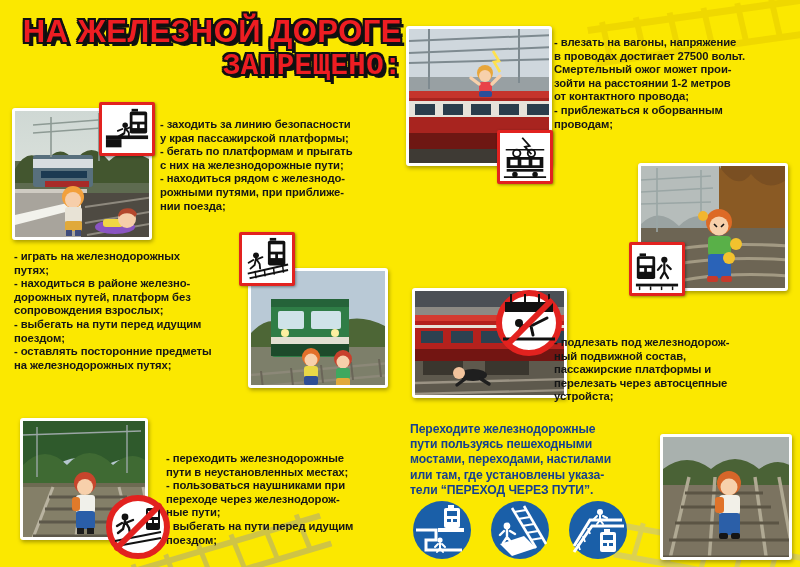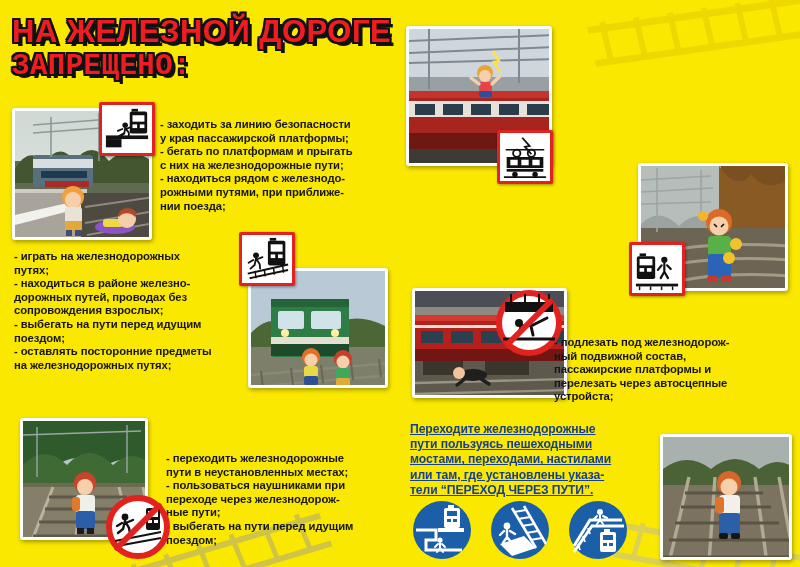--- a/index.html
+++ b/index.html
@@ -20,21 +20,21 @@
   .rail-tr { top: -18px; right: -20px; width: 230px; height: 92px;
              transform: rotate(-13deg); opacity: .55; }
   .rail-bl { bottom: -28px; left: 118px; width: 210px; height: 80px;
              transform: rotate(-22deg); opacity: .45; }
   .rail-br { bottom: -26px; right: -18px; width: 200px; height: 80px;
              transform: rotate(16deg); opacity: .45; }
 
   
   .title-wrap {
     position: absolute; left: 12px; top: 14px; width: 390px;
-    text-align: left;
+    text-align: right;
   }
   .title-line {
     font-weight: bold;
     font-size: 31px;
     line-height: 35px;
     letter-spacing: .5px;
     color: #ee1d22;
     text-shadow:
        2px 0 0 #111, -2px 0 0 #111, 0 2px 0 #111, 0 -2px 0 #111,
        2px 2px 0 #111, -2px 2px 0 #111, 2px -2px 0 #111, -2px -2px 0 #111,
@@ -225,21 +225,21 @@
   у края пассажирской платформы;
 - бегать по платформам и прыгать
   с них на железнодорожные пути;
 - находиться рядом с железнодо-
   рожными путями, при приближе-
   нии поезда;</div>
 
   <div class="txt" style="left:14px; top:250px; width:235px;">- играть на железнодорожных
   путях;
 - находиться в районе железно-
-  дорожных путей, проводах без
+  дорожных путей, платформ без
   сопровождения взрослых;
 - выбегать на пути перед идущим
   поездом;
 - оставлять посторонние предметы
   на железнодорожных путях;</div>
 
   <div class="photo" style="left:248px; top:268px; width:140px; height:120px;">
     <svg viewBox="0 0 140 120" width="140" height="120" preserveAspectRatio="none">
       <rect width="140" height="120" fill="#b9c9d6"></rect>
       <rect y="68" width="140" height="52" fill="#7d7f6a"></rect>
@@ -405,20 +405,27 @@
         <circle cx="76" cy="47" r="6" fill="#f7d0ab"></circle>
         <rect x="70" y="53" width="13" height="11" rx="3" fill="#e8434a"></rect>
         <rect x="70" y="62" width="13" height="6" rx="2" fill="#2c4f9a"></rect>
         <path d="M70 55 l-8 -6 M83 55 l8 -8" stroke="#f7d0ab" stroke-width="3.4" stroke-linecap="round"></path>
       </g>
 
       <path d="M84 22 l6 10 l-5 1 l6 10" stroke="#ffe14d" stroke-width="2.6" fill="none"></path>
     </svg>
   </div>
 
+  <div class="txt" style="left:554px; top:36px; width:245px;">- влезать на вагоны, напряжение
+  в проводах достигает 27500 вольт.
+  Смертельный ожог может прои-
+  зойти на расстоянии 1-2 метров
+  от контактного провода;
+- приблежаться к оборванным
+  проводам;</div>
 
   <div class="sign-sq" style="left:497px; top:130px; width:56px; height:54px;">
     <svg viewBox="0 0 50 48" width="100%" height="100%">
       <rect width="50" height="48" fill="#fff"></rect>
 
       <path d="M22 3 l8 9 l-5 1 l7 8" stroke="#111" stroke-width="2" fill="none"></path>
       <line x1="4" y1="16" x2="46" y2="16" stroke="#111" stroke-width="1.6"></line>
       <circle cx="16" cy="20" r="4" fill="none" stroke="#111" stroke-width="2"></circle>
       <circle cx="32" cy="20" r="4" fill="none" stroke="#111" stroke-width="2"></circle>
 
@@ -552,21 +559,21 @@
       <line x1="13" y1="55" x2="55" y2="13" stroke="#e2221f" stroke-width="6" stroke-linecap="round"></line>
     </svg>
   </div>
 
   <div class="txt" style="left:554px; top:336px; width:244px;">- подлезать под железнодорож-
   ный  подвижной   состав,
   пассажирские платформы и
   перелезать через автосцепные
   устройста;</div>
 
-  <div class="txt blue" style="left:410px; top:422px; width:250px;text-decoration:underline;">Переходите   железнодорожные
+  <div class="txt blue" style="left:410px; top:422px; width:250px;">Переходите   железнодорожные
 пути  пользуясь  пешеходными
 мостами, переходами, настилами
 или там,  где  установлены указа-
 тели “ПЕРЕХОД ЧЕРЕЗ ПУТИ”.</div>
 
   <div class="sign-blue" style="left:412px; top:500px; width:60px; height:60px;">
     <svg viewBox="0 0 60 60" width="100%" height="100%">
       <circle cx="30" cy="30" r="29" fill="#1a5fa8"></circle>
 
       <path d="M4 30 L24 30 L24 40 L14 40 L14 50 L50 50" stroke="#fff" stroke-width="3" fill="none"></path>

